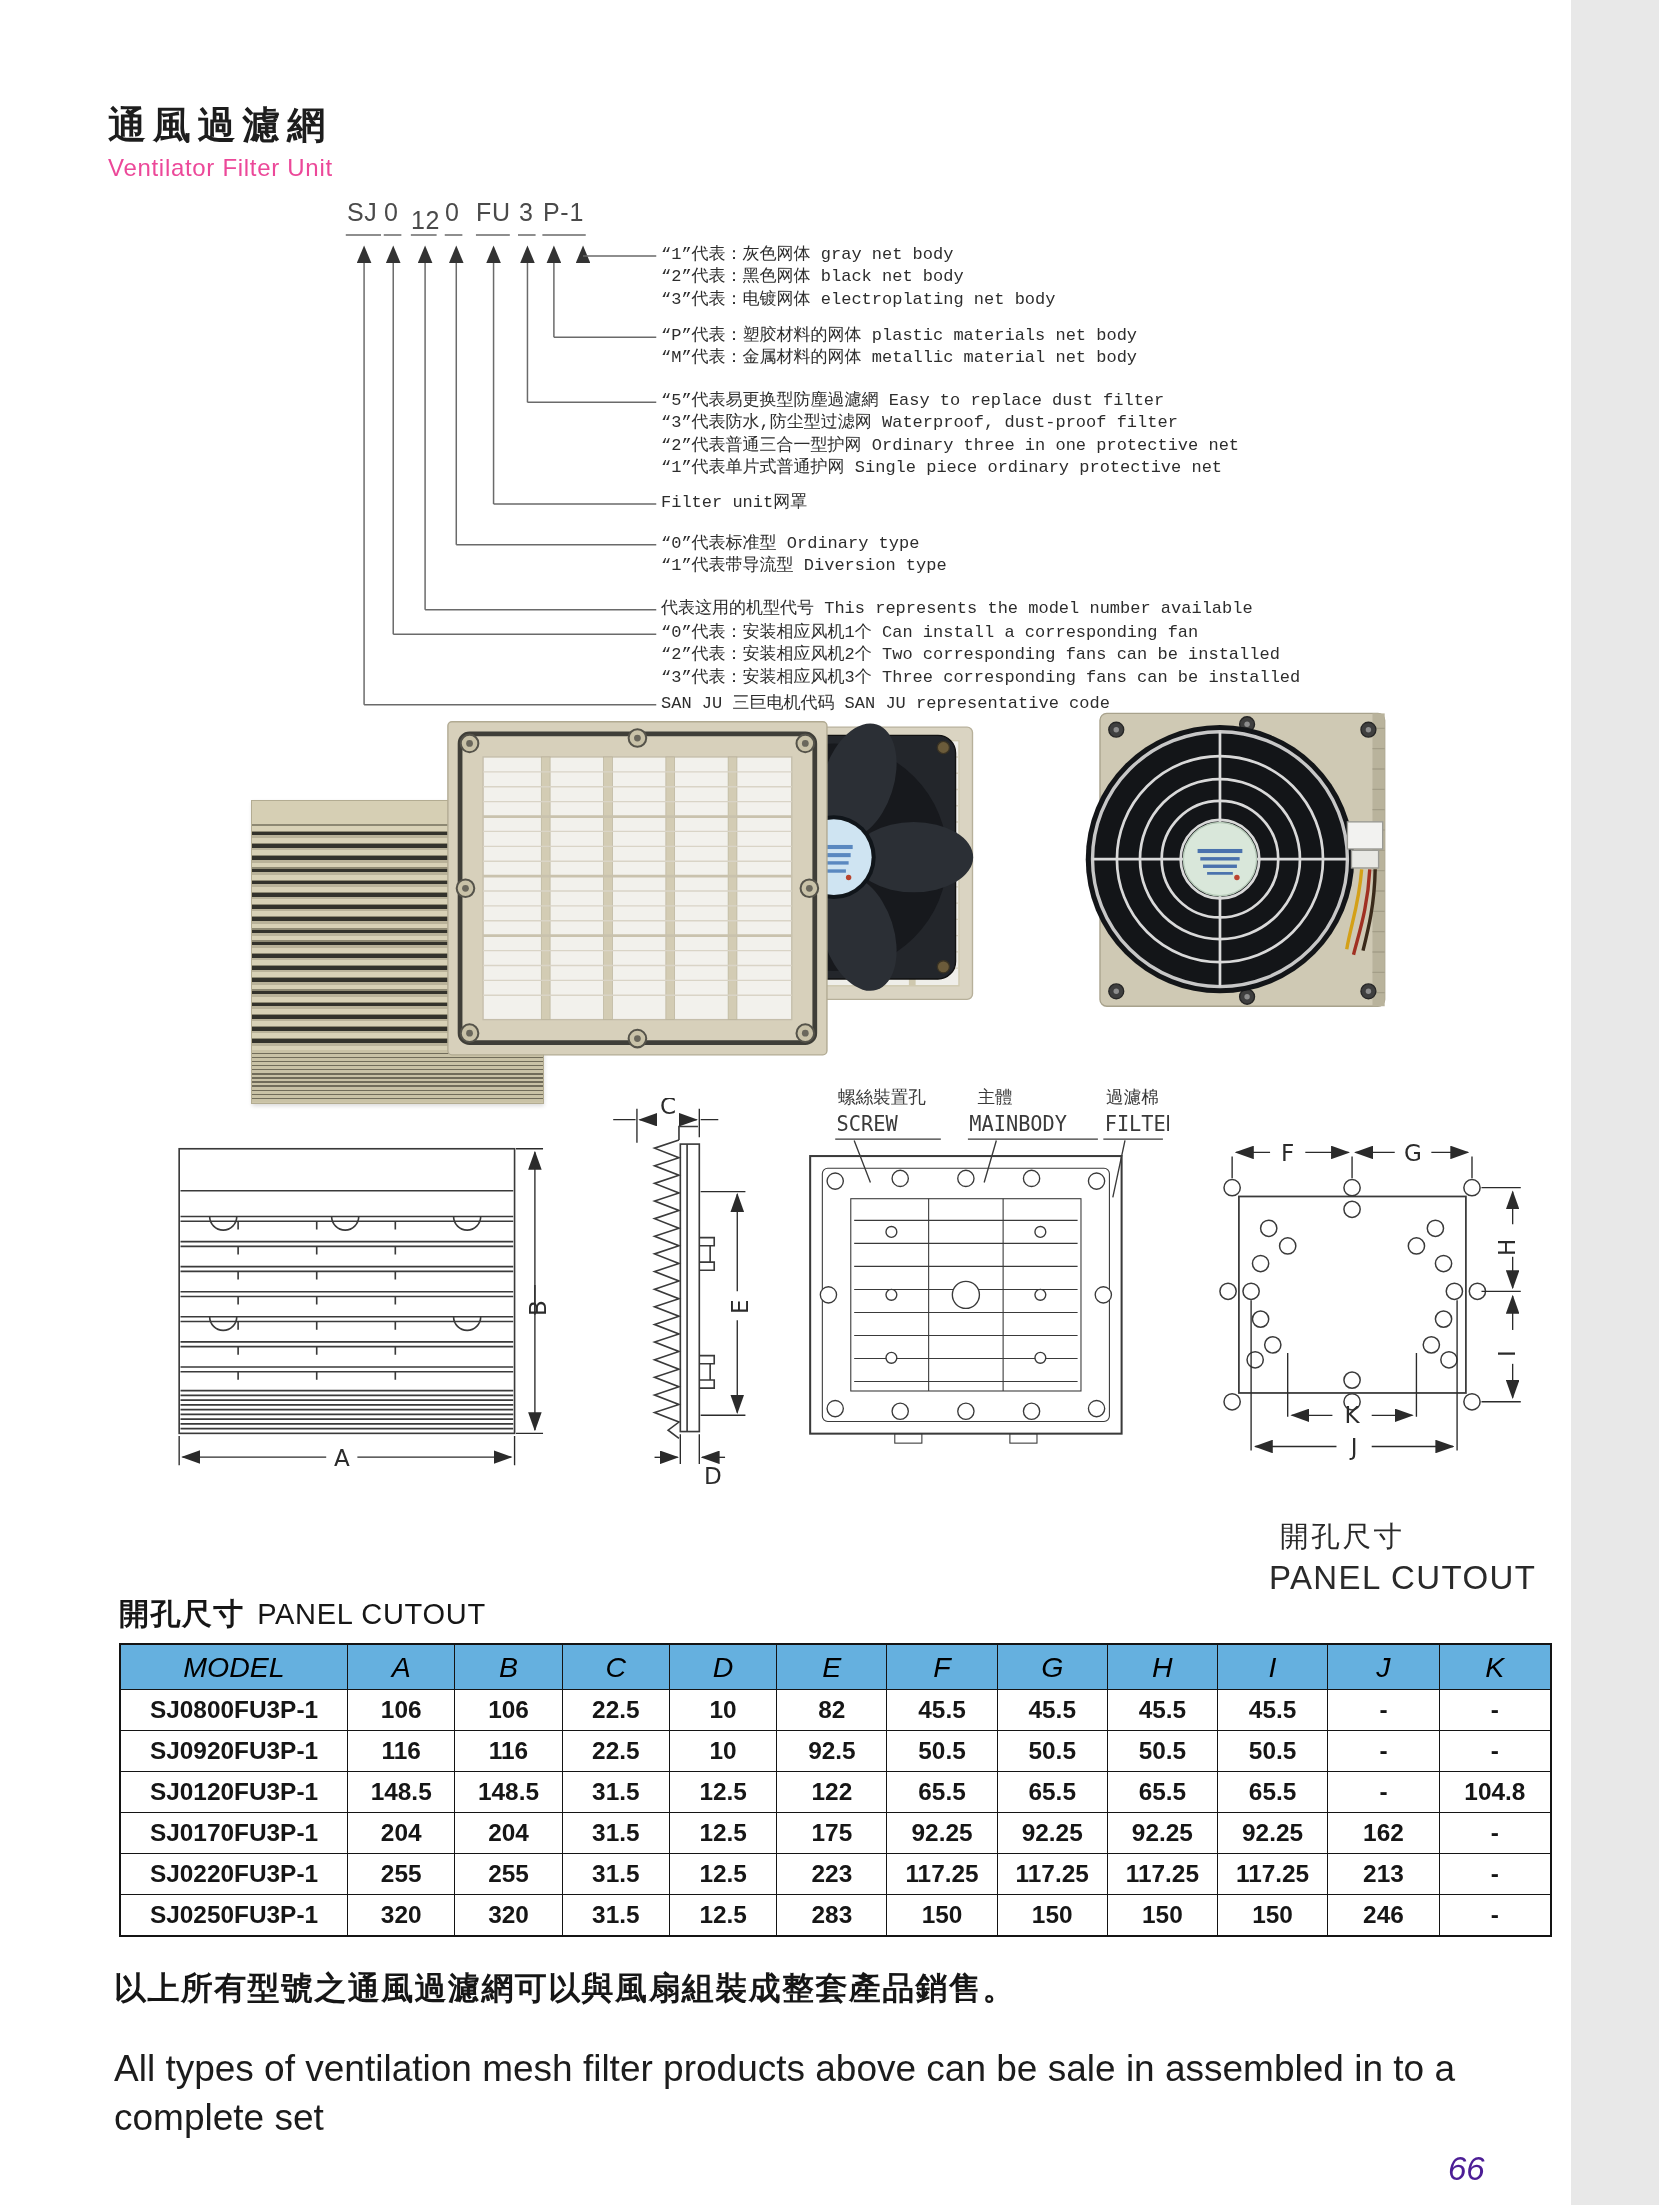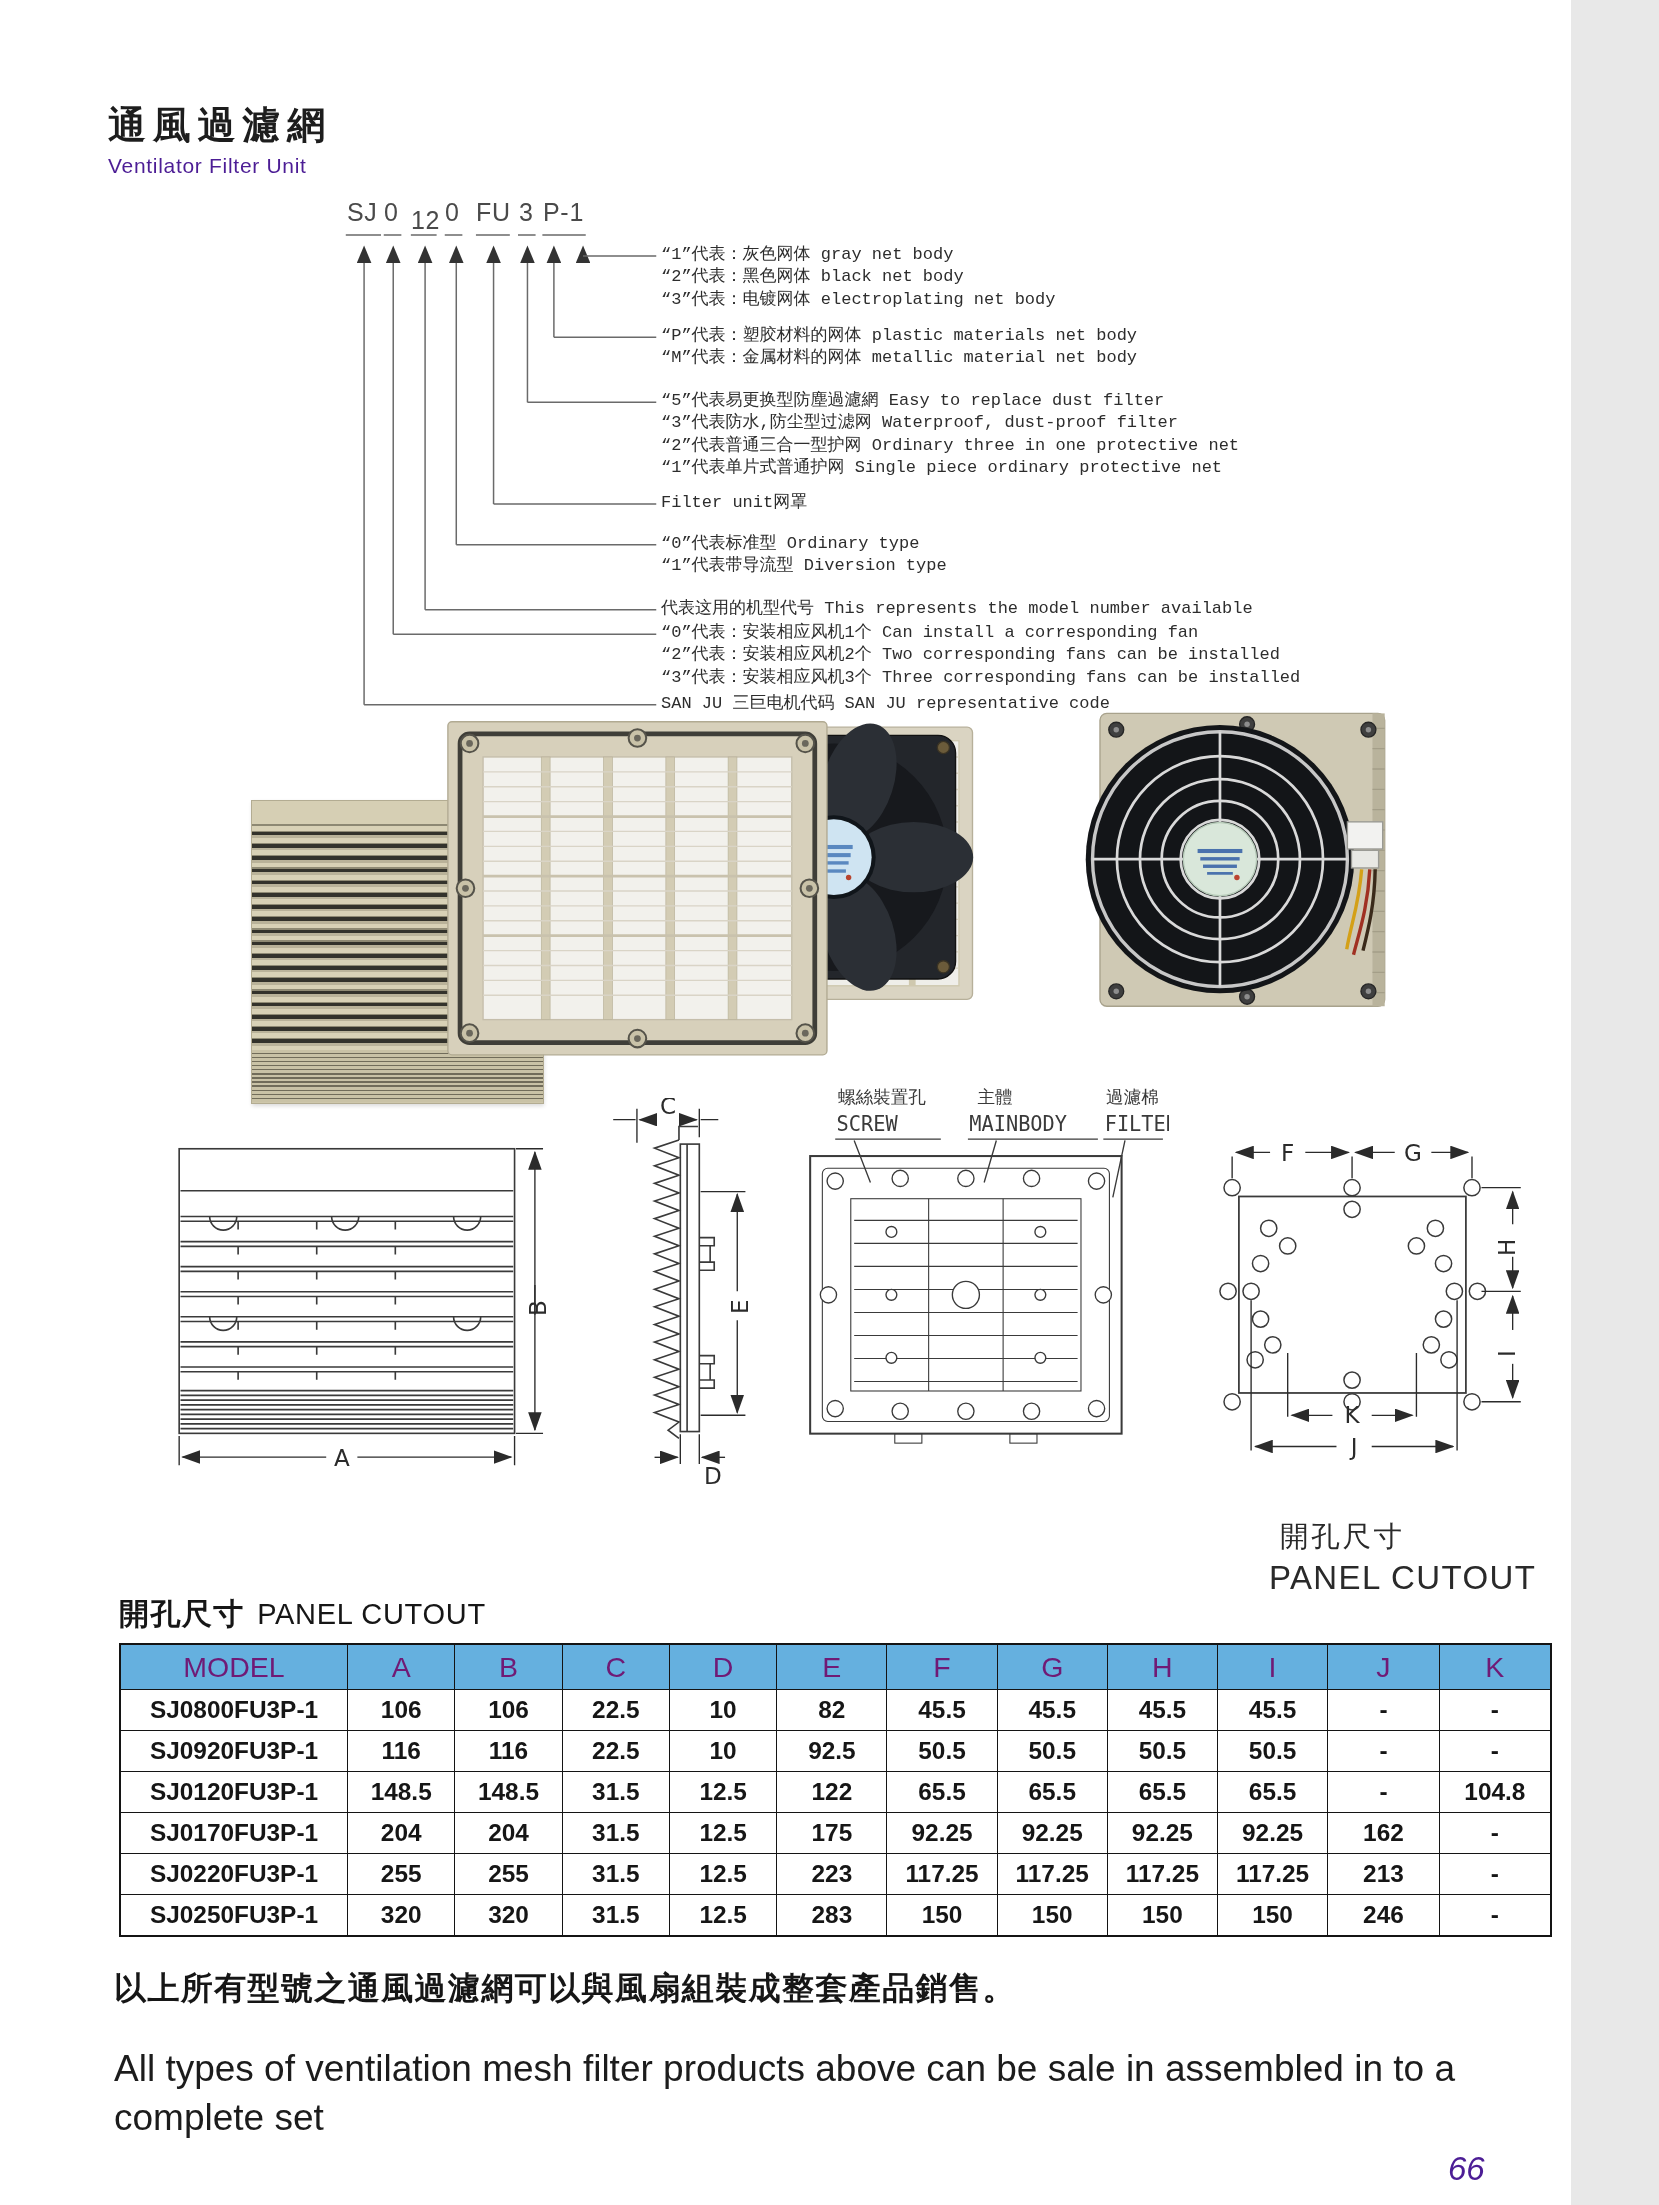--- a/index.html
+++ b/index.html
@@ -2,21 +2,21 @@
 <html style="font-size:11px"><head>
 <meta charset="utf-8">
 <style>
   html,body{margin:0;padding:0;background:#e8e8e8;}
   .page{position:relative;width:1571px;height:2205px;background:#ffffff;overflow:hidden;
         font-family:"Liberation Sans",sans-serif;color:#222;}
   .abs{position:absolute;}
 
   
   .title-zh{font-size:38px;font-weight:bold;letter-spacing:6.8px;color:#1d1d1d;}
-  .title-en{font-size:21px;color:#4c1d95;margin-top:2.7px;letter-spacing:0.7px;}
+  .title-en{font-size:24px;color:#ec4899;margin-top:2.7px;letter-spacing:0.7px;}
 
   
   .seg{position:absolute;top:198px;font-family:Liberation Sans, sans-serif;
        font-size:25px;color:#4a4a4a;letter-spacing:0.7px;}
   .anno{position:absolute;left:661px;}
   .anno-line{font-size:17px;line-height:22.4px;color:#2d2d2d;white-space:nowrap;
              font-family:Liberation Mono, monospace;}
 
   
   .photo-louver{position:absolute;left:251px;top:800px;width:291px;height:302px;
@@ -27,21 +27,21 @@
   .louver-fine{height:52px;
      background:repeating-linear-gradient(180deg,#c9c2a6 0 2.7px,#716c5a 2.7px 4.1px);}
 
   
   .table-heading{position:absolute;left:119px;top:1594px;}
   .table-heading .zh{font-size:30px;font-weight:bold;color:#161616;letter-spacing:1.4px;}
   .table-heading .en{font-size:29px;color:#161616;margin-left:9.5px;letter-spacing:0.7px;}
   table.spec{position:absolute;left:119px;top:1643px;width:1433px;border-collapse:collapse;
              table-layout:fixed;border:2.7px solid #141414;}
   table.spec th{background:#65b0df;border:1.7px solid #141414;font-size:28.5px;font-weight:500;
-                height:42px;color:#701a75;}
+                height:42px;color:#000000;font-style:italic;}
   table.spec td{border:1.7px solid #141414;font-size:24.4px;font-weight:700;text-align:center;
                 height:38px;color:#161616;}
   table.spec td.model{font-size:24.4px;font-weight:600;}
 
   
   .footer-zh{position:absolute;left:114px;top:1967px;font-size:32px;font-weight:600;
              color:#161616;letter-spacing:1.4px;}
   .footer-en{position:absolute;left:114px;top:2021px;width:1477px;font-size:37px;font-weight:400;
              color:#1c1c1c;line-height:1.32;margin-top:24px;}
   .page-num{position:absolute;left:1448px;top:2150px;font-size:33px;color:#4c1d95;font-style:italic;}

